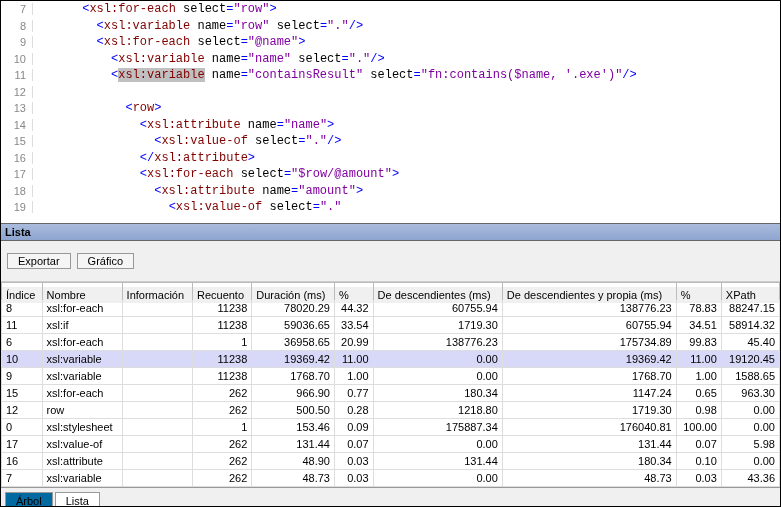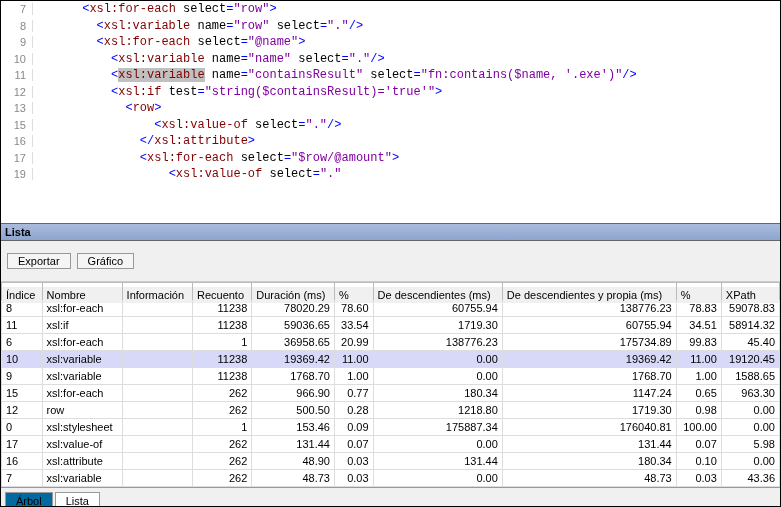--- a/index.html
+++ b/index.html
@@ -28,25 +28,27 @@
 </style>
 </head>
 <body>
 
 <div class="code-pane" id="code-pane">
     <div class="code-line"><div class="gutter">7</div><div class="code-content">&nbsp;&nbsp;&nbsp;&nbsp;&nbsp;&nbsp;<span class="brkt">&lt;</span><span class="elem">xsl:for-each</span> <span class="attr">select</span><span class="brkt">=</span><span class="val">"row"</span><span class="brkt">&gt;</span></div></div>
     <div class="code-line"><div class="gutter">8</div><div class="code-content">&nbsp;&nbsp;&nbsp;&nbsp;&nbsp;&nbsp;&nbsp;&nbsp;<span class="brkt">&lt;</span><span class="elem">xsl:variable</span> <span class="attr">name</span><span class="brkt">=</span><span class="val">"row"</span> <span class="attr">select</span><span class="brkt">=</span><span class="val">"."</span><span class="brkt">/&gt;</span></div></div>
     <div class="code-line"><div class="gutter">9</div><div class="code-content">&nbsp;&nbsp;&nbsp;&nbsp;&nbsp;&nbsp;&nbsp;&nbsp;<span class="brkt">&lt;</span><span class="elem">xsl:for-each</span> <span class="attr">select</span><span class="brkt">=</span><span class="val">"@name"</span><span class="brkt">&gt;</span></div></div>
     <div class="code-line"><div class="gutter">10</div><div class="code-content">&nbsp;&nbsp;&nbsp;&nbsp;&nbsp;&nbsp;&nbsp;&nbsp;&nbsp;&nbsp;<span class="brkt">&lt;</span><span class="elem">xsl:variable</span> <span class="attr">name</span><span class="brkt">=</span><span class="val">"name"</span> <span class="attr">select</span><span class="brkt">=</span><span class="val">"."</span><span class="brkt">/&gt;</span></div></div>
     <div class="code-line"><div class="gutter">11</div><div class="code-content">&nbsp;&nbsp;&nbsp;&nbsp;&nbsp;&nbsp;&nbsp;&nbsp;&nbsp;&nbsp;<span class="brkt">&lt;</span><span class="elem sel-el">xsl:variable</span> <span class="attr">name</span><span class="brkt">=</span><span class="val">"containsResult"</span> <span class="attr">select</span><span class="brkt">=</span><span class="val">"fn:contains($name, '.exe')"</span><span class="brkt">/&gt;</span></div></div>
-    <div class="code-line"><div class="gutter">12</div><div class="code-content">&nbsp;&nbsp;&nbsp;&nbsp;&nbsp;&nbsp;&nbsp;&nbsp;&nbsp;&nbsp;<span class="brkt">&lt;</span><span class="elem">xsl:if</span> <span class="attr">test</span><span class="brkt">=</span><span class="val">"string($containsResult)='true'"</span><span class="brkt">&gt;</span></div></div>
+    <div class="code-line"><div class="gutter">12</div></div>
     <div class="code-line"><div class="gutter">13</div><div class="code-content">&nbsp;&nbsp;&nbsp;&nbsp;&nbsp;&nbsp;&nbsp;&nbsp;&nbsp;&nbsp;&nbsp;&nbsp;<span class="brkt">&lt;</span><span class="elem">row</span><span class="brkt">&gt;</span></div></div>
+    <div class="code-line"><div class="gutter">14</div><div class="code-content">&nbsp;&nbsp;&nbsp;&nbsp;&nbsp;&nbsp;&nbsp;&nbsp;&nbsp;&nbsp;&nbsp;&nbsp;&nbsp;&nbsp;<span class="brkt">&lt;</span><span class="elem">xsl:attribute</span> <span class="attr">name</span><span class="brkt">=</span><span class="val">"name"</span><span class="brkt">&gt;</span></div></div>
     <div class="code-line"><div class="gutter">15</div><div class="code-content">&nbsp;&nbsp;&nbsp;&nbsp;&nbsp;&nbsp;&nbsp;&nbsp;&nbsp;&nbsp;&nbsp;&nbsp;&nbsp;&nbsp;&nbsp;&nbsp;<span class="brkt">&lt;</span><span class="elem">xsl:value-of</span> <span class="attr">select</span><span class="brkt">=</span><span class="val">"."</span><span class="brkt">/&gt;</span></div></div>
     <div class="code-line"><div class="gutter">16</div><div class="code-content">&nbsp;&nbsp;&nbsp;&nbsp;&nbsp;&nbsp;&nbsp;&nbsp;&nbsp;&nbsp;&nbsp;&nbsp;&nbsp;&nbsp;<span class="brkt">&lt;/</span><span class="elem">xsl:attribute</span><span class="brkt">&gt;</span></div></div>
     <div class="code-line"><div class="gutter">17</div><div class="code-content">&nbsp;&nbsp;&nbsp;&nbsp;&nbsp;&nbsp;&nbsp;&nbsp;&nbsp;&nbsp;&nbsp;&nbsp;&nbsp;&nbsp;<span class="brkt">&lt;</span><span class="elem">xsl:for-each</span> <span class="attr">select</span><span class="brkt">=</span><span class="val">"$row/@amount"</span><span class="brkt">&gt;</span></div></div>
+    <div class="code-line"><div class="gutter">18</div><div class="code-content">&nbsp;&nbsp;&nbsp;&nbsp;&nbsp;&nbsp;&nbsp;&nbsp;&nbsp;&nbsp;&nbsp;&nbsp;&nbsp;&nbsp;&nbsp;&nbsp;<span class="brkt">&lt;</span><span class="elem">xsl:attribute</span> <span class="attr">name</span><span class="brkt">=</span><span class="val">"amount"</span><span class="brkt">&gt;</span></div></div>
     <div class="code-line"><div class="gutter">19</div><div class="code-content">&nbsp;&nbsp;&nbsp;&nbsp;&nbsp;&nbsp;&nbsp;&nbsp;&nbsp;&nbsp;&nbsp;&nbsp;&nbsp;&nbsp;&nbsp;&nbsp;&nbsp;&nbsp;<span class="brkt">&lt;</span><span class="elem">xsl:value-of</span> <span class="attr">select</span><span class="brkt">=</span><span class="val">"."</span></div></div>
   </div>
 
 <div class="panel-title">Lista</div>
 
 <div class="toolbar">
   <button>Exportar</button>
   <button>Gráfico</button>
 </div>
 
@@ -66,25 +68,25 @@
       <th>XPath</th>
     </tr>
   </thead>
   <tbody id="grid-body">
         <tr>
           <td>8</td>
           <td>xsl:for-each</td>
           <td></td>
           <td class="num">11238</td>
           <td class="num">78020.29</td>
-          <td class="num">78.60</td>
+          <td class="num">44.32</td>
           <td class="num">60755.94</td>
           <td class="num">138776.23</td>
           <td class="num">78.83</td>
-          <td class="num">59078.83</td>
+          <td class="num">88247.15</td>
         </tr>
         <tr>
           <td>11</td>
           <td>xsl:if</td>
           <td></td>
           <td class="num">11238</td>
           <td class="num">59036.65</td>
           <td class="num">33.54</td>
           <td class="num">1719.30</td>
           <td class="num">60755.94</td>

